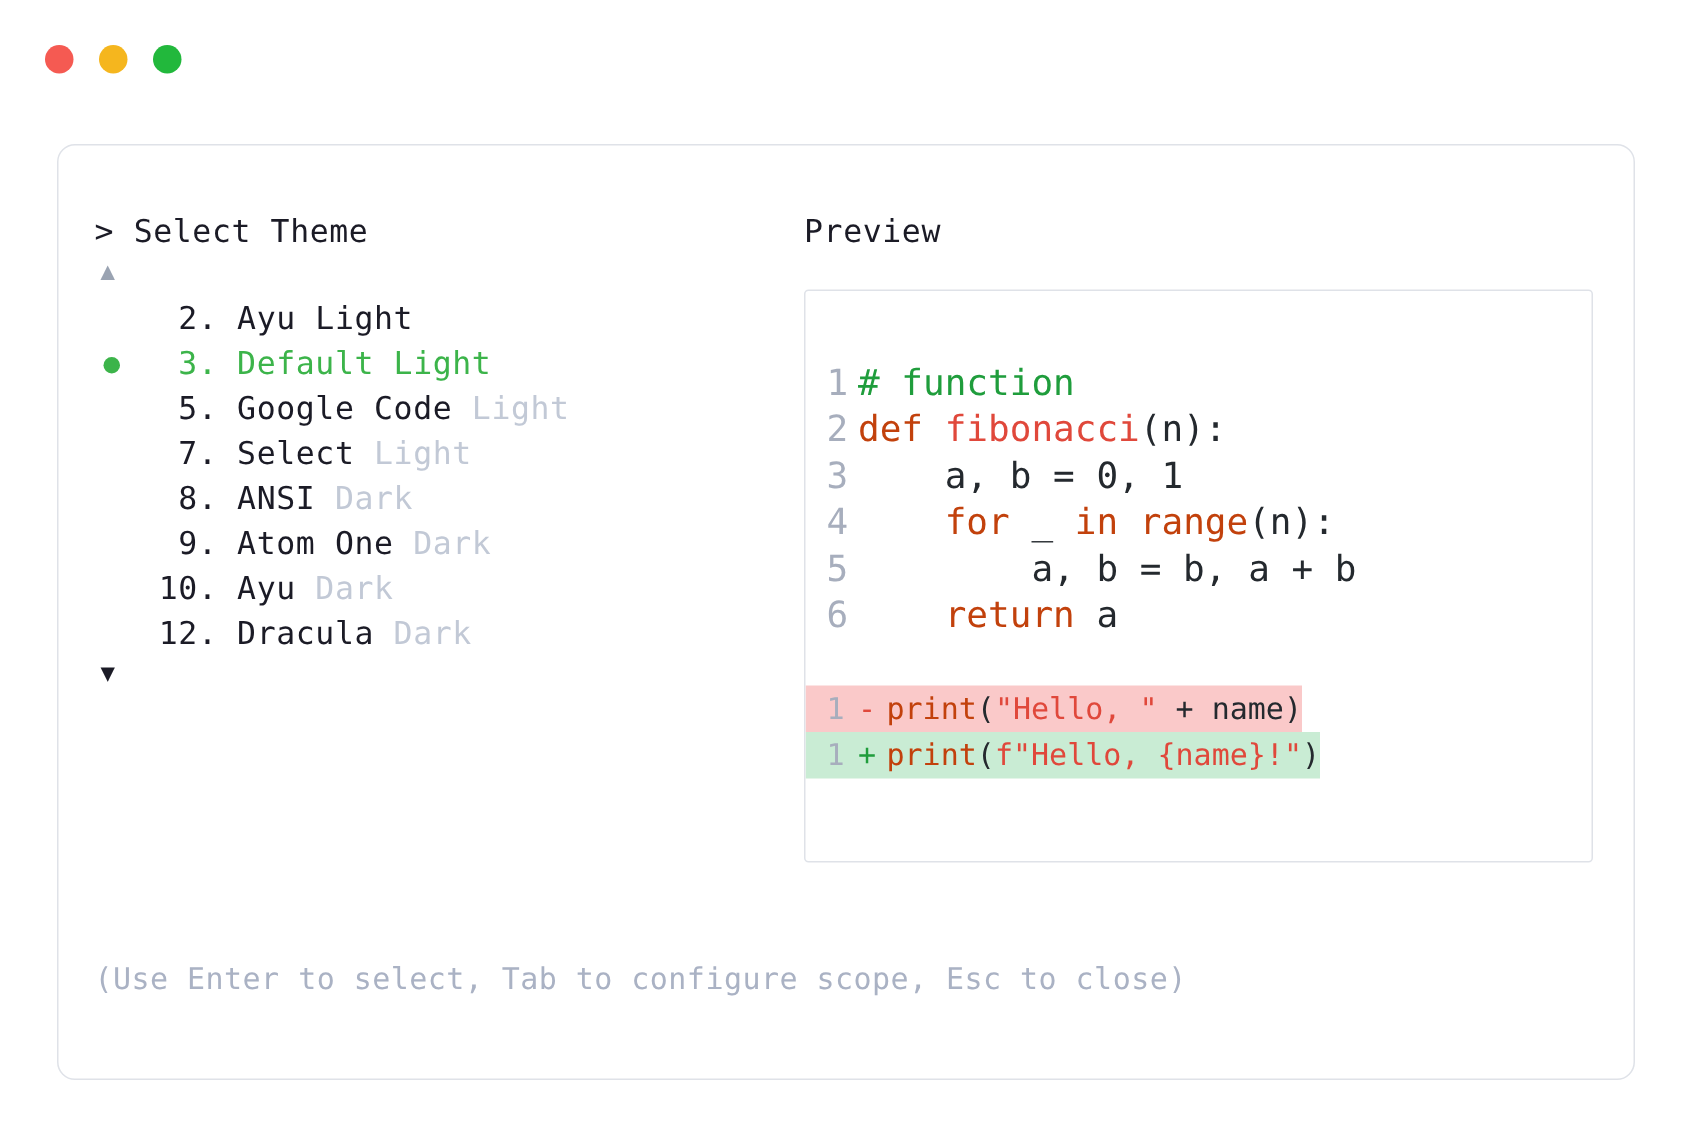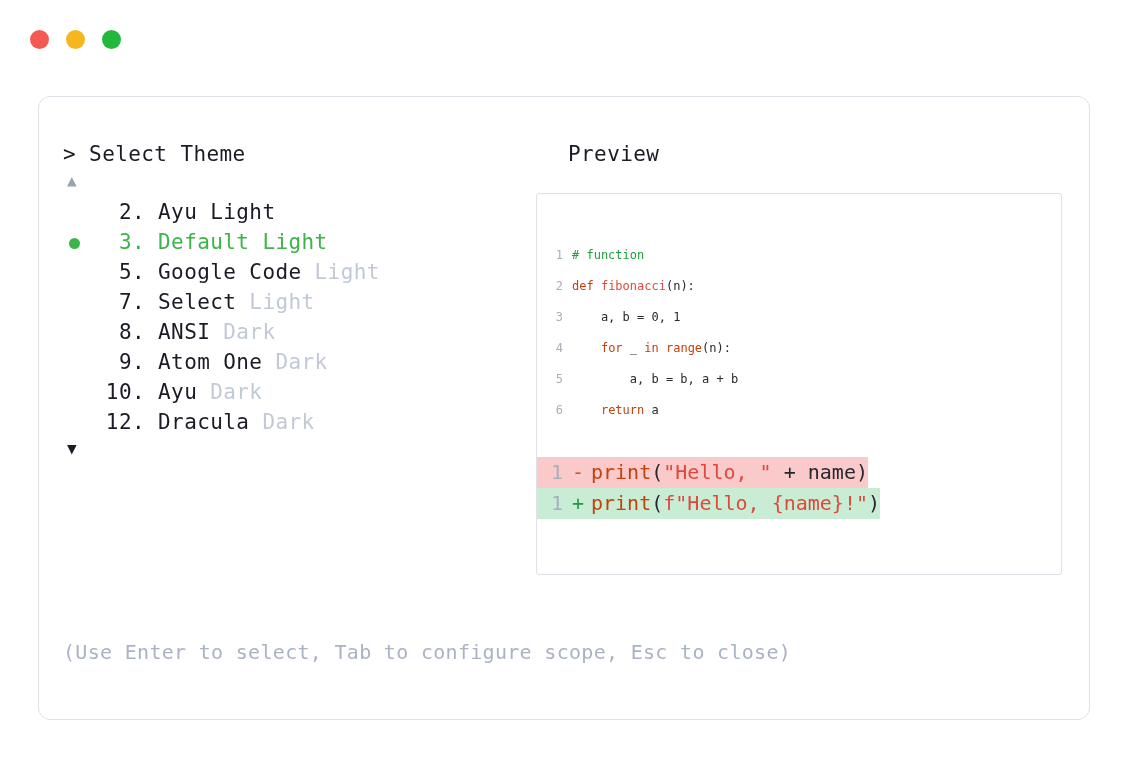--- a/index.html
+++ b/index.html
@@ -138,35 +138,34 @@
     top: 42px;
     width: 529px;
   }
   .preview-label {
     font-size: 21px;
     line-height: 30px;
     color: #1b1b26;
     letter-spacing: 0.4px;
     margin-bottom: 24px;
     white-space: pre;
-    margin-left: 32px;
   }
   .preview-box {
     box-sizing: border-box;
     width: 526px;
     height: 382px;
     border: 1.5px solid #dfe2e8;
     border-radius: 3px;
     background: #ffffff;
     padding: 46px 0 0 0;
     overflow: hidden;
   }
 
   .code-block {
-    font-size: 12px;
+    font-size: 24px;
     line-height: 31px;
     white-space: pre;
   }
   .code-line {
     display: block;
     padding-left: 14px;
     white-space: pre;
   }
   .ln {
     display: inline-block;

